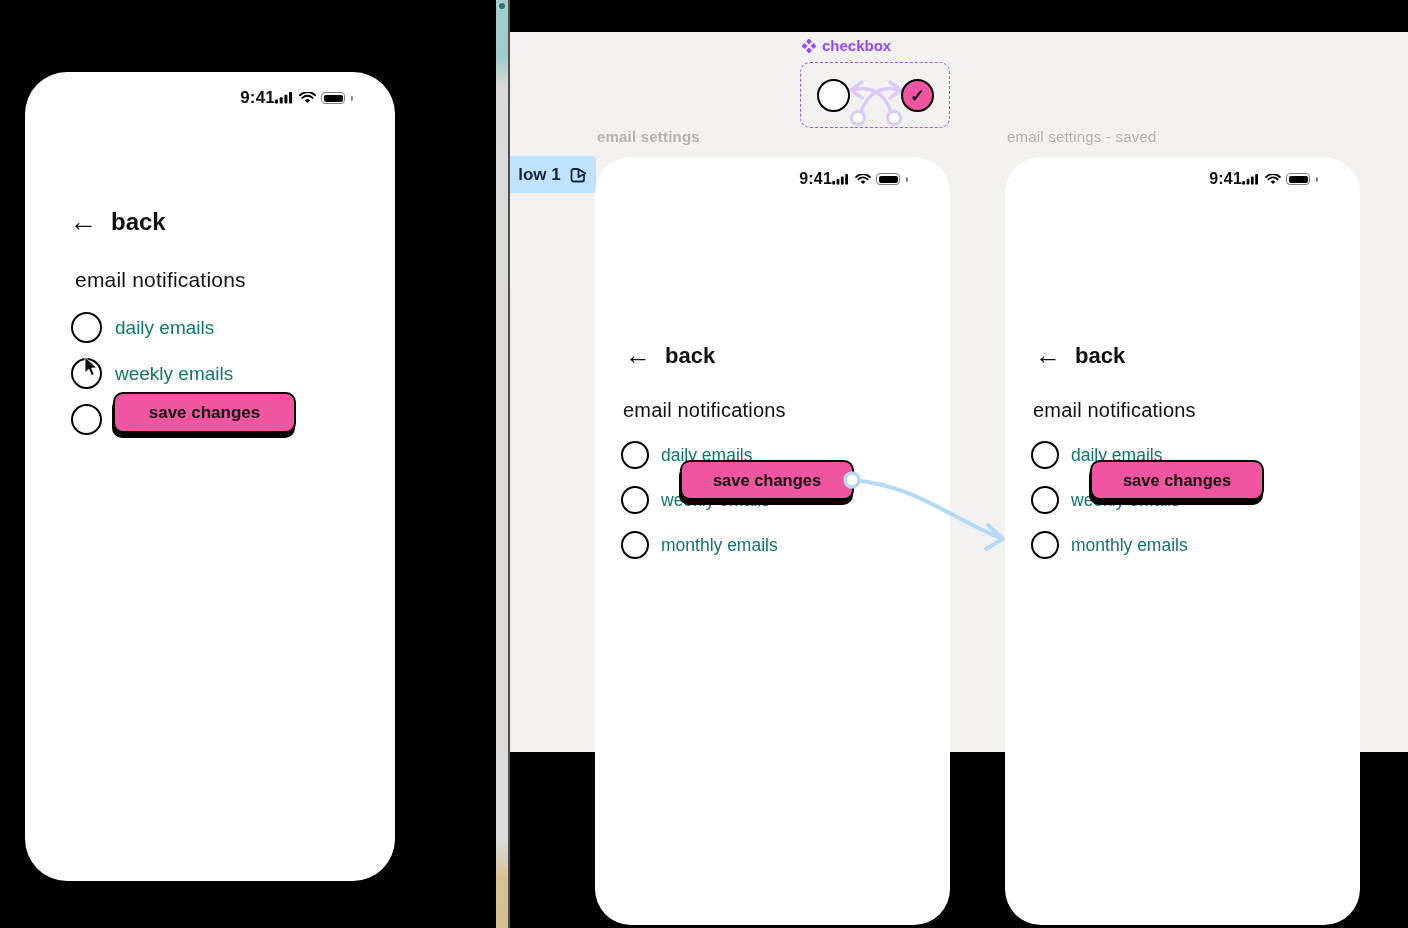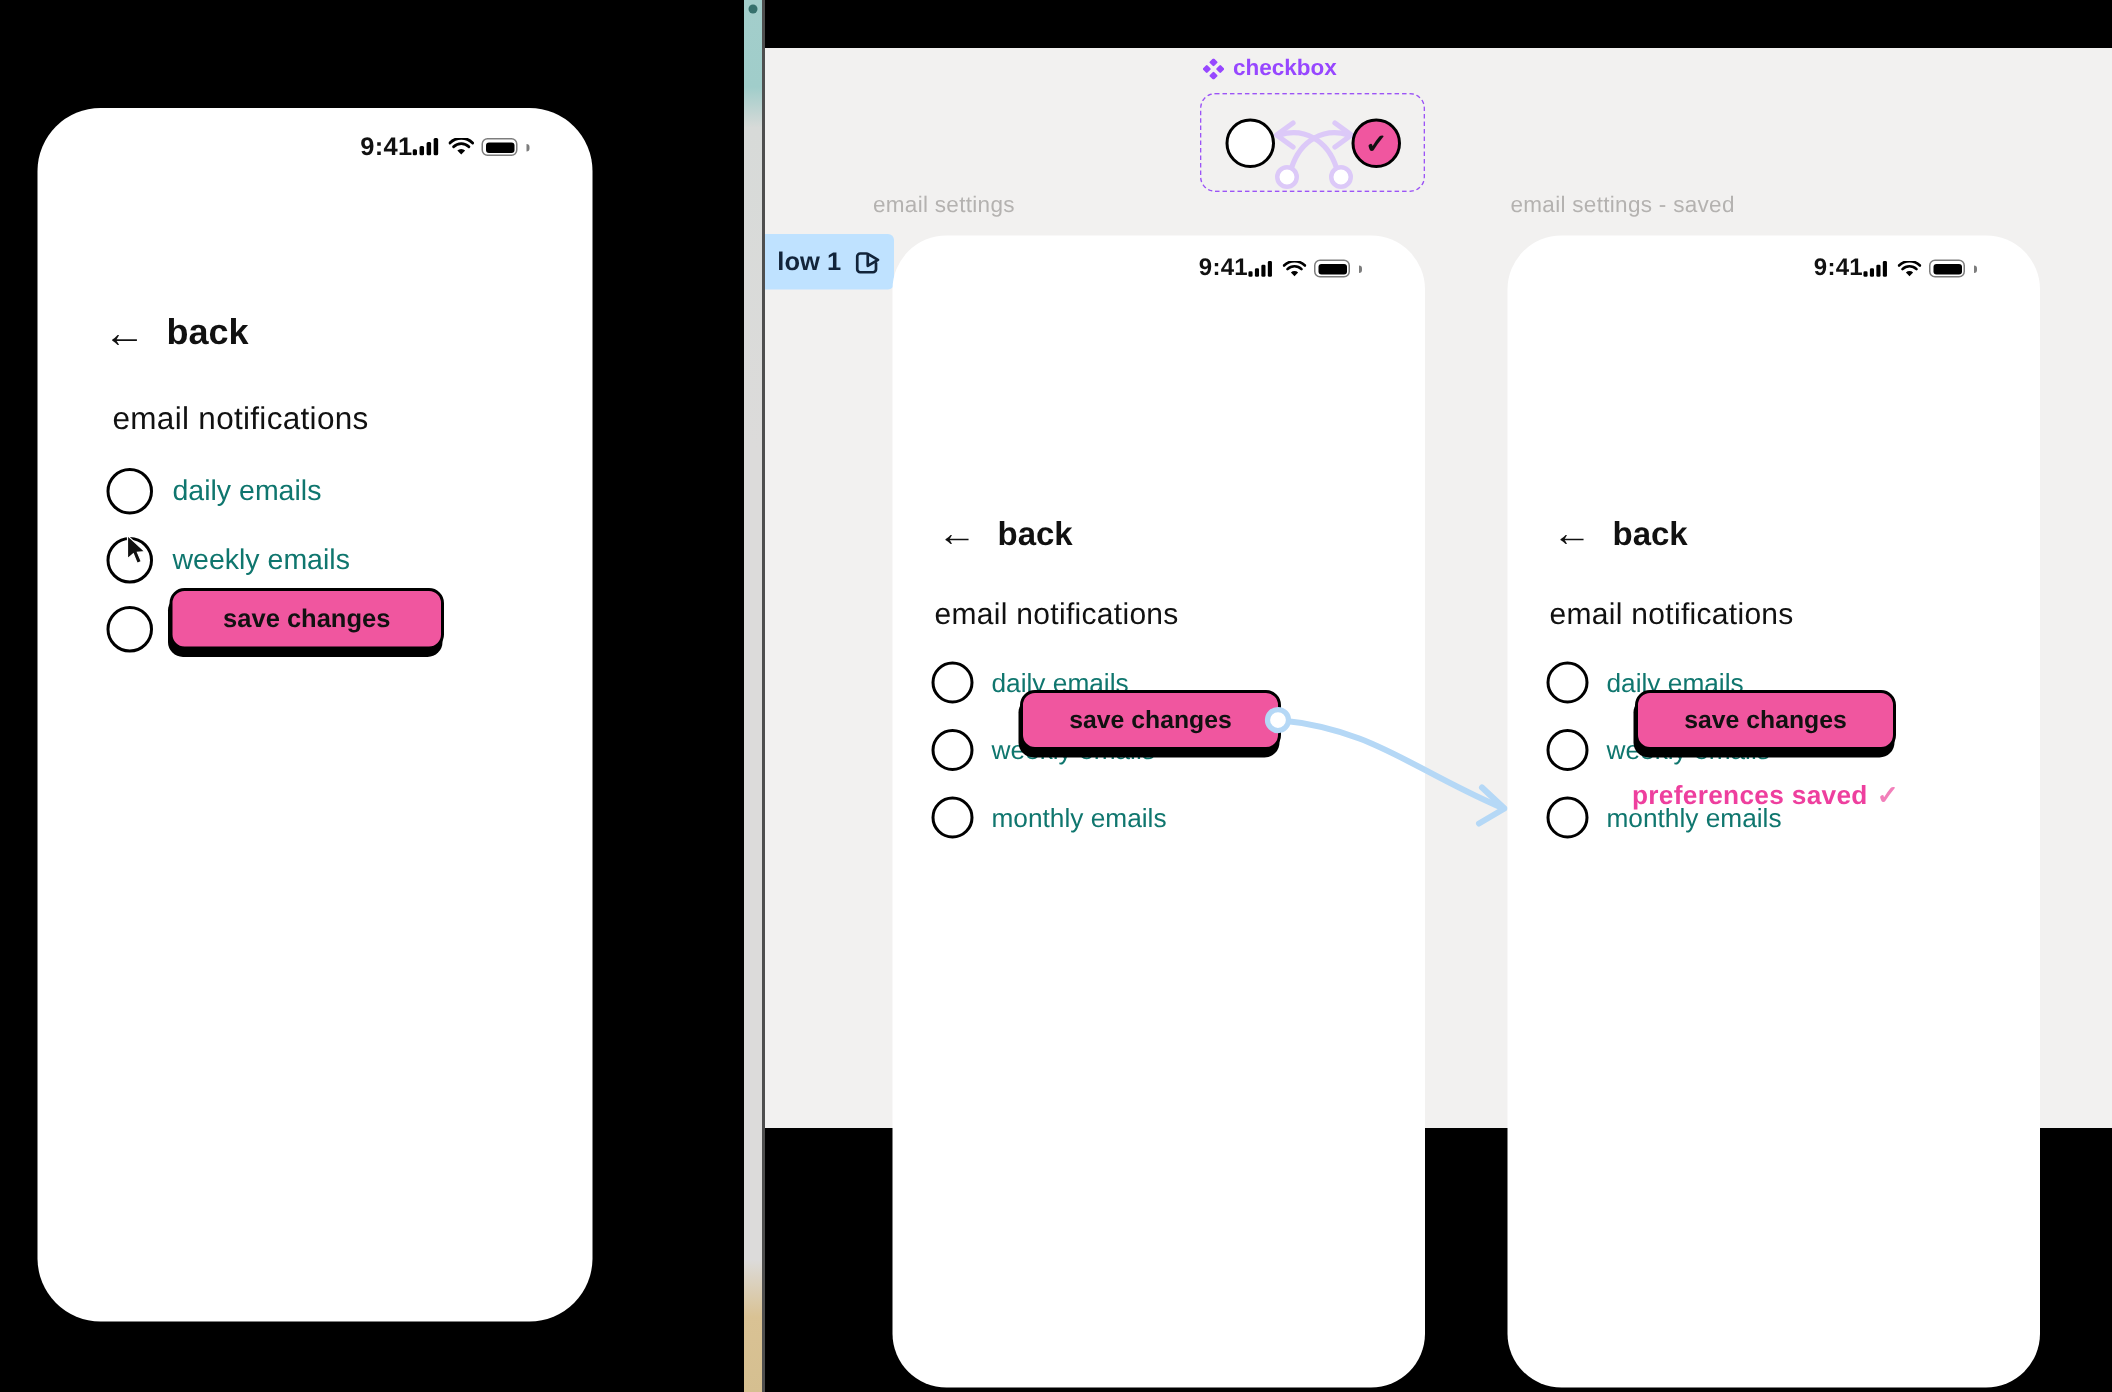--- a/index.html
+++ b/index.html
@@ -64,21 +64,21 @@
   .frame .save-btn{left:85px;top:303px;width:174px;height:40px;font-size:16.5px;}
 
   .cursor{position:absolute;left:58px;top:284px;}
 
   .saved-row{position:absolute;left:40px;top:363px;width:264px;text-align:center;
     color:#ee3f9e;font-weight:700;font-size:17.5px;letter-spacing:.2px;}
   .saved-check{color:#f27fba;font-weight:700;margin-left:6px;}
 
   
   .frame-title{position:absolute;font-size:15px;color:#b4b2b0;letter-spacing:.2px;}
-  .frame-title-1{left:72px;top:96px;}
+  .frame-title-1{left:87px;top:96px;font-weight:bold;}
   .frame-title-2{left:497px;top:96px;text-align:center;}
 
   
   .component-label{position:absolute;left:292px;top:5px;display:flex;align-items:center;gap:6px;
     color:#9747ff;font-weight:700;font-size:15px;}
   .component-set{position:absolute;left:290px;top:30px;width:150px;height:66px;
     border:1.5px dashed #9c54f6;border-radius:10px;}
   .cb-circle{position:absolute;top:16px;width:33px;height:33px;border:2.5px solid #000;border-radius:50%;}
   .cb-off{left:16px;background:#fff;}
   .cb-on{left:100px;background:#f0569f;display:flex;align-items:center;justify-content:center;
@@ -287,18 +287,15 @@
         <span class="option-label">weekly emails</span>
       </div>
       <div class="option-row">
         <span class="radio"></span>
         <span class="option-label">monthly emails</span>
       </div>
     </div>
 
     <button class="save-btn">save changes</button>
 
-    <div class="saved-row">
-      <span>preferences saved</span><span class="saved-check">✓</span>
-    </div>
   </div>
 
 </div>
 
 </body></html>

